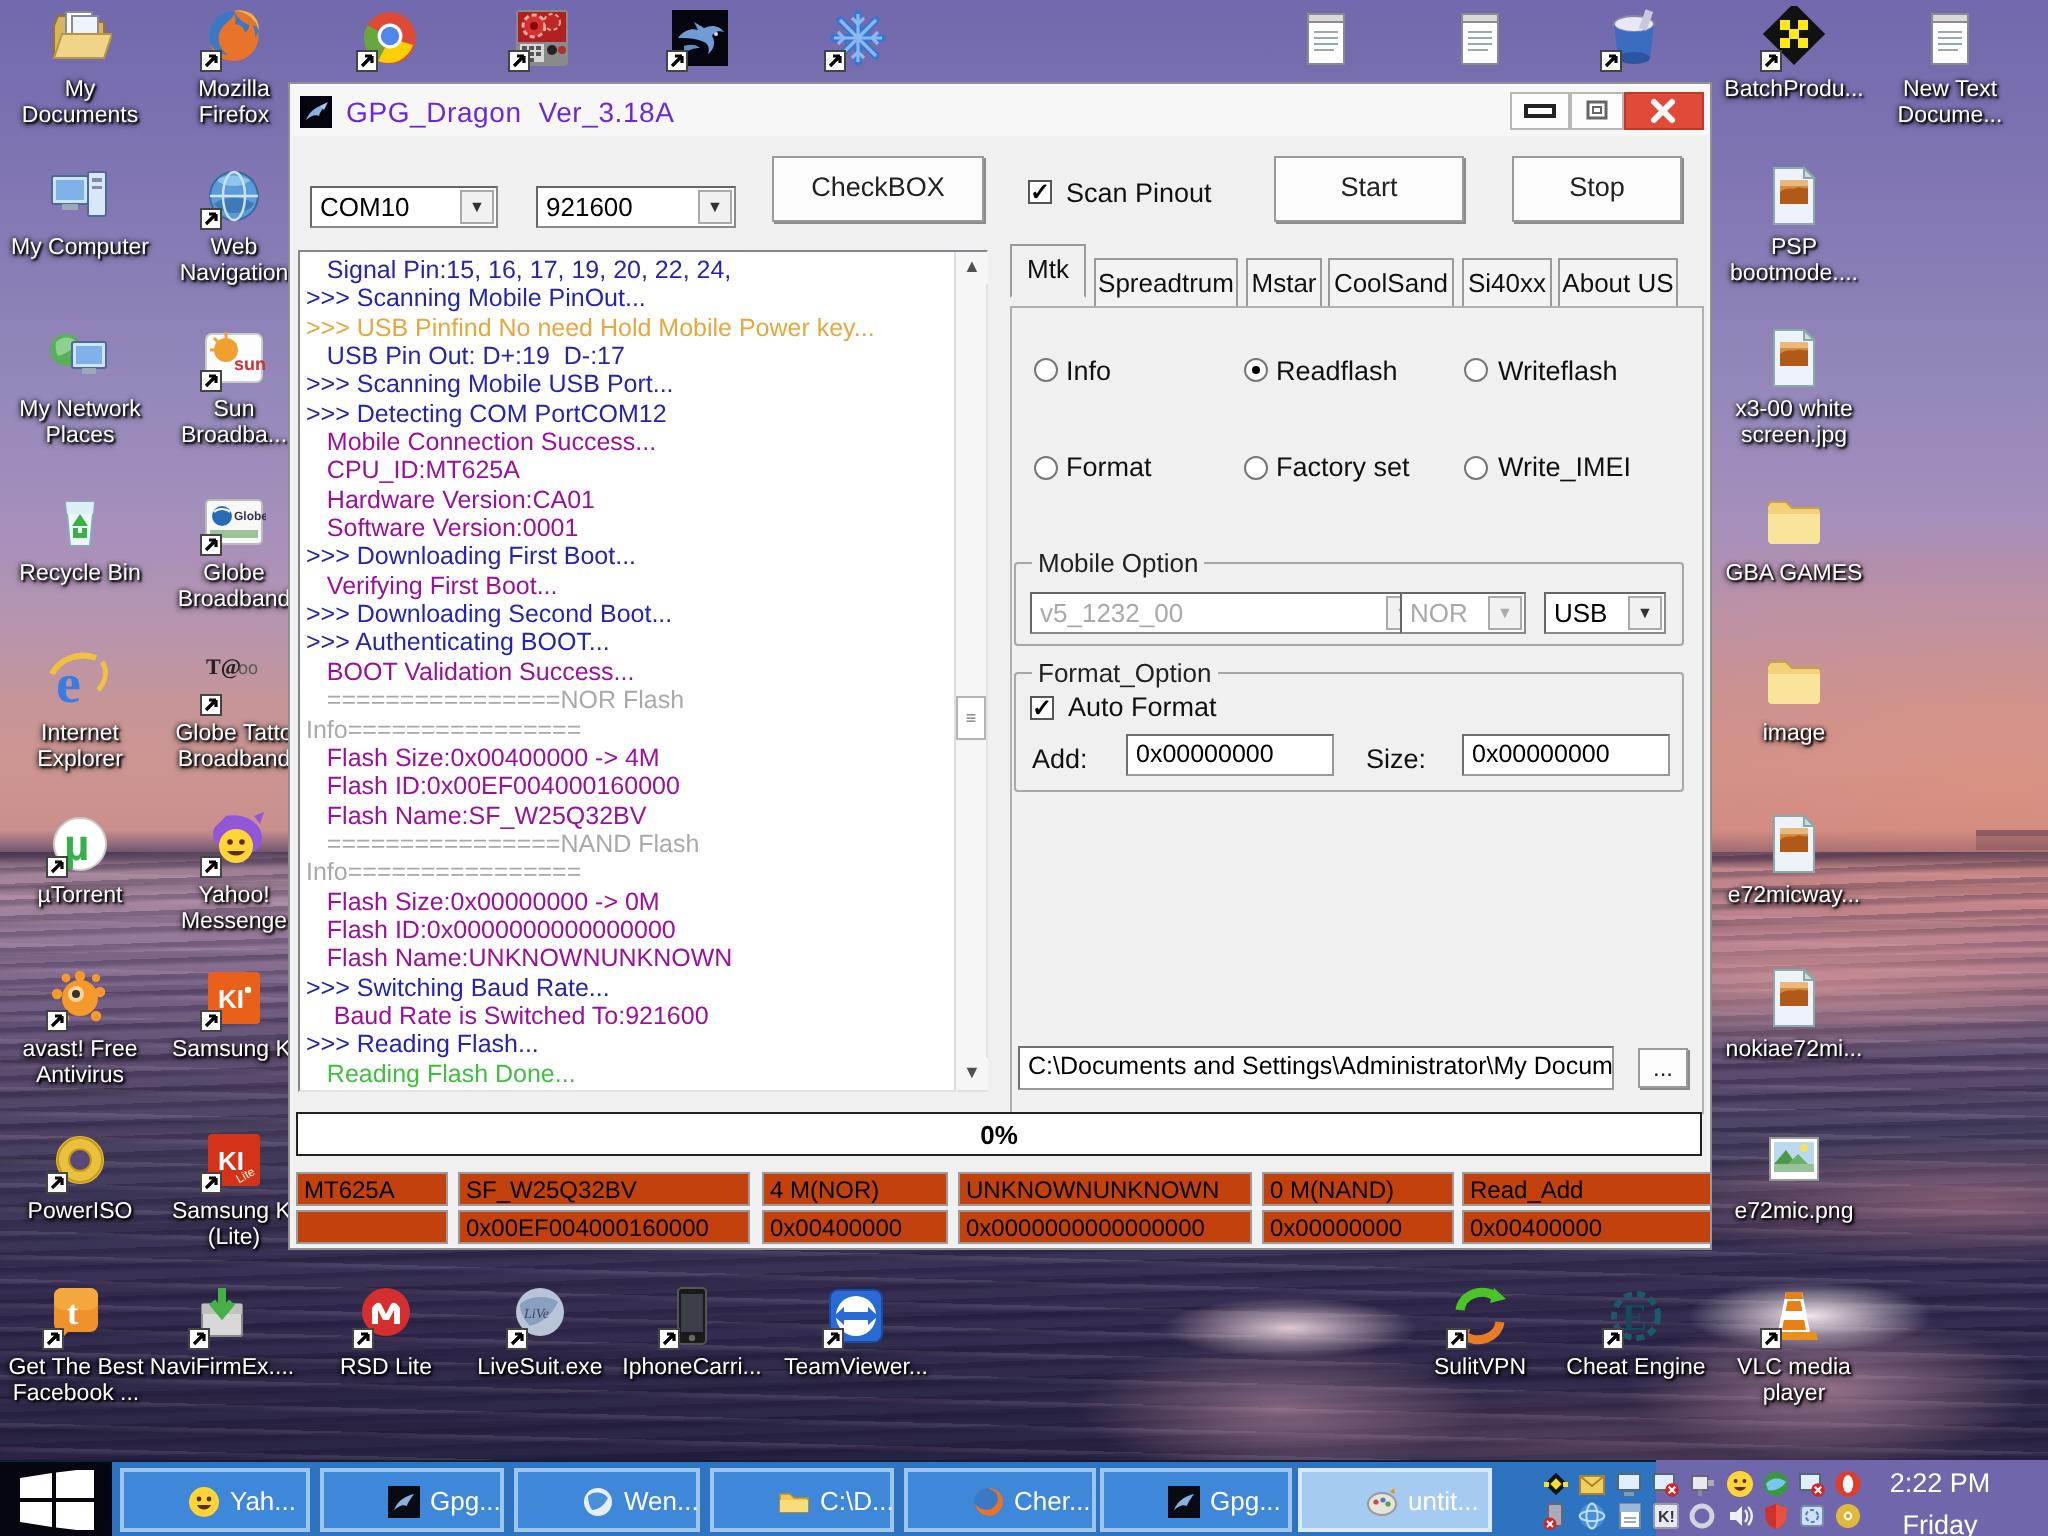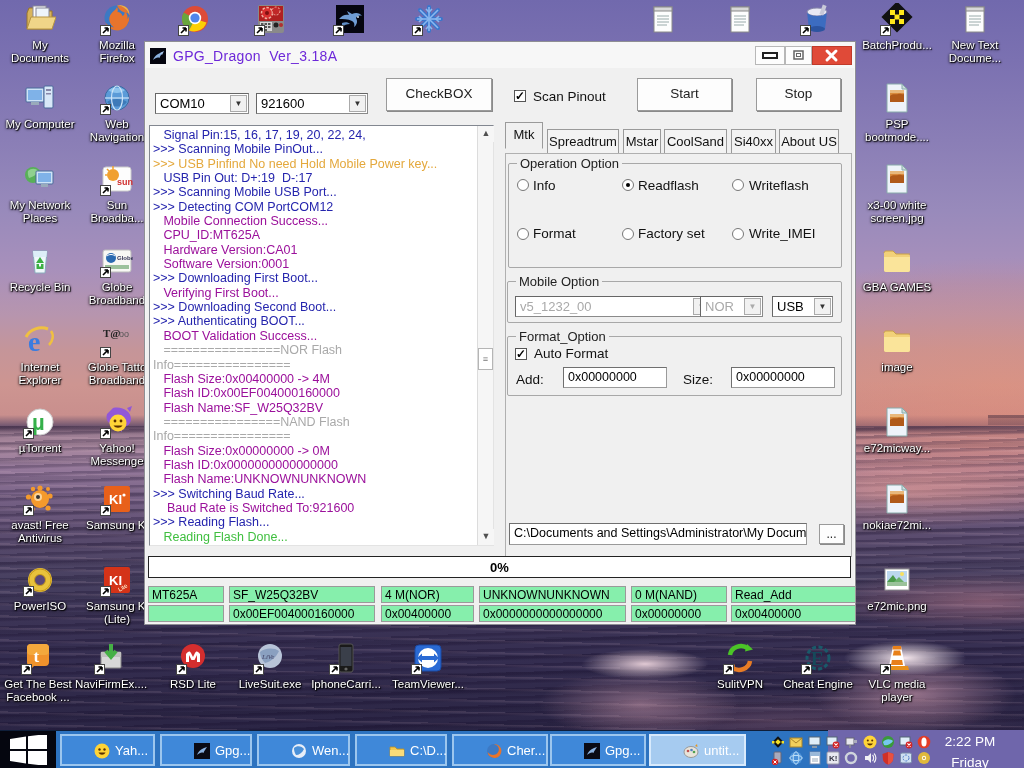--- a/index.html
+++ b/index.html
@@ -92,21 +92,21 @@
 .radio.sel:after { content:""; position:absolute; left:3px; top:3px; width:4px; height:4px; border-radius:50%; background:#000; }
 .rlabel { position:absolute; font-size:13.5px; color:#111; }
 .cbx { position:absolute; width:12px; height:12px; background:#fff; border:1px solid #555; }
 .cbx:after { content:"\2713"; position:absolute; left:0px; top:-2px; font-size:12px; font-weight:bold; color:#000; }
 .tbox { position:absolute; background:#fff; border:1px solid #9a9a9a; border-top-color:#6f6f6f; border-left-color:#6f6f6f; font-size:12.5px; color:#000; padding:2px 0 0 4px; overflow:hidden; white-space:nowrap; }
 .lab { position:absolute; font-size:13.5px; color:#111; }
 
 
 #pbar { position:absolute; left:3px; top:514px; width:703px; height:22px; background:#fff; border:1px solid #222;
   text-align:center; font-size:13px; font-weight:bold; padding-top:3px; color:#000; }
-.cell { position:absolute; background:#86efac; border:1px solid #9a9a9a; font-size:12px; color:#000; padding:1px 0 0 3px; overflow:hidden; white-space:nowrap; height:17px; }
+.cell { position:absolute; background:#c2410c; border:1px solid #9a9a9a; font-size:12px; color:#000; padding:1px 0 0 3px; overflow:hidden; white-space:nowrap; height:17px; }
 
 
 #taskbar { position:absolute; left:0; top:730px; width:828px; height:38px; background:#2d73c0; border-top:1px solid #0f1f3a; }
 #startbtn { position:absolute; left:0; top:0; width:56px; height:38px; background:#05060f; }
 .tbtn { position:absolute; top:3px; height:32px; background:#3f88d9; border:2px solid #9cc6ee; color:#fff; font-size:13px; }
 .tbtn .ti { position:absolute; left:32px; top:7px; width:16px; height:16px; }
 .tbtn .tt { position:absolute; left:53px; top:7px; }
 #tray { position:absolute; left:762px; top:0; width:262px; height:38px; }
 .tri { position:absolute; width:14px; height:14px; border-radius:2px; font-size:10px; line-height:14px; text-align:center; }
 #clock { position:absolute; left:930px; top:3px; width:80px; color:#fff; font-size:13.5px; text-align:center; }
@@ -669,21 +669,21 @@
               <line x1="14" y1="4" x2="23" y2="13"></line>
               <line x1="23" y1="4" x2="14" y2="13"></line>
             </g>
           </svg></div>
     </div>
 
     <div class="combo" id="cb1" style="left:10px; top:51px; width:94px;">
         <span class="ct">COM10</span>
         <span class="ca">▼</span>
       </div>
-    <div class="combo" id="cb2" style="left:111px; top:51px; width:112px;">
+    <div class="combo" id="cb2" style="left:123px; top:51px; width:100px;">
         <span class="ct">921600</span>
         <span class="ca">▼</span>
       </div>
     <div class="btn" style="left:241px; top:36px; width:106px; height:33px; padding-top:7px;">CheckBOX</div>
     <div class="cbx" style="left:369px; top:48px;"></div>
     <div class="lab" style="left:388px; top:47px;">Scan Pinout</div>
     <div class="btn" style="left:492px; top:36px; width:95px; height:33px; padding-top:7px;">Start</div>
     <div class="btn" style="left:611px; top:36px; width:85px; height:33px; padding-top:7px;">Stop</div>
 
     <div id="log"><div class="c-n">   Signal Pin:15, 16, 17, 19, 20, 22, 24,</div><div class="c-n">&gt;&gt;&gt; Scanning Mobile PinOut...</div><div class="c-o">&gt;&gt;&gt; USB Pinfind No need Hold Mobile Power key...</div><div class="c-n">   USB Pin Out: D+:19  D-:17</div><div class="c-n">&gt;&gt;&gt; Scanning Mobile USB Port...</div><div class="c-n">&gt;&gt;&gt; Detecting COM PortCOM12</div><div class="c-p">   Mobile Connection Success...</div><div class="c-p">   CPU_ID:MT625A</div><div class="c-p">   Hardware Version:CA01</div><div class="c-p">   Software Version:0001</div><div class="c-n">&gt;&gt;&gt; Downloading First Boot...</div><div class="c-p">   Verifying First Boot...</div><div class="c-n">&gt;&gt;&gt; Downloading Second Boot...</div><div class="c-n">&gt;&gt;&gt; Authenticating BOOT...</div><div class="c-p">   BOOT Validation Success...</div><div class="c-g">   ================NOR Flash</div><div class="c-g">Info================</div><div class="c-p">   Flash Size:0x00400000 -&gt; 4M</div><div class="c-p">   Flash ID:0x00EF004000160000</div><div class="c-p">   Flash Name:SF_W25Q32BV</div><div class="c-g">   ================NAND Flash</div><div class="c-g">Info================</div><div class="c-p">   Flash Size:0x00000000 -&gt; 0M</div><div class="c-p">   Flash ID:0x0000000000000000</div><div class="c-p">   Flash Name:UNKNOWNUNKNOWN</div><div class="c-n">&gt;&gt;&gt; Switching Baud Rate...</div><div class="c-p">    Baud Rate is Switched To:921600</div><div class="c-n">&gt;&gt;&gt; Reading Flash...</div><div class="c-gr">   Reading Flash Done...</div></div>
@@ -694,23 +694,20 @@
     </div>
 
     <div class="tab" id="tabMtk" style="left:360px; width:38px;">Mtk</div>
     <div class="tab" style="left:402px; width:72px;">Spreadtrum</div>
     <div class="tab" style="left:478px; width:38px;">Mstar</div>
     <div class="tab" style="left:519px; width:63px;">CoolSand</div>
     <div class="tab" style="left:586px; width:45px;">Si40xx</div>
     <div class="tab" style="left:634px; width:60px;">About US</div>
     <div id="tabpage"></div>
 
-    <div class="grp" style="left:363px; top:121px; width:334px; height:105px;">
-        <span class="gt">Operation Option</span>
-      </div>
     <div class="radio" style="left:372px; top:137px;"></div>
       <div class="rlabel" style="left:388px; top:136px;">Info</div>
     <div class="radio sel" style="left:477px; top:137px;"></div>
       <div class="rlabel" style="left:493px; top:136px;">Readflash</div>
     <div class="radio" style="left:587px; top:137px;"></div>
       <div class="rlabel" style="left:604px; top:136px;">Writeflash</div>
     <div class="radio" style="left:372px; top:186px;"></div>
       <div class="rlabel" style="left:388px; top:184px;">Format</div>
     <div class="radio" style="left:477px; top:186px;"></div>
       <div class="rlabel" style="left:493px; top:184px;">Factory set</div>

